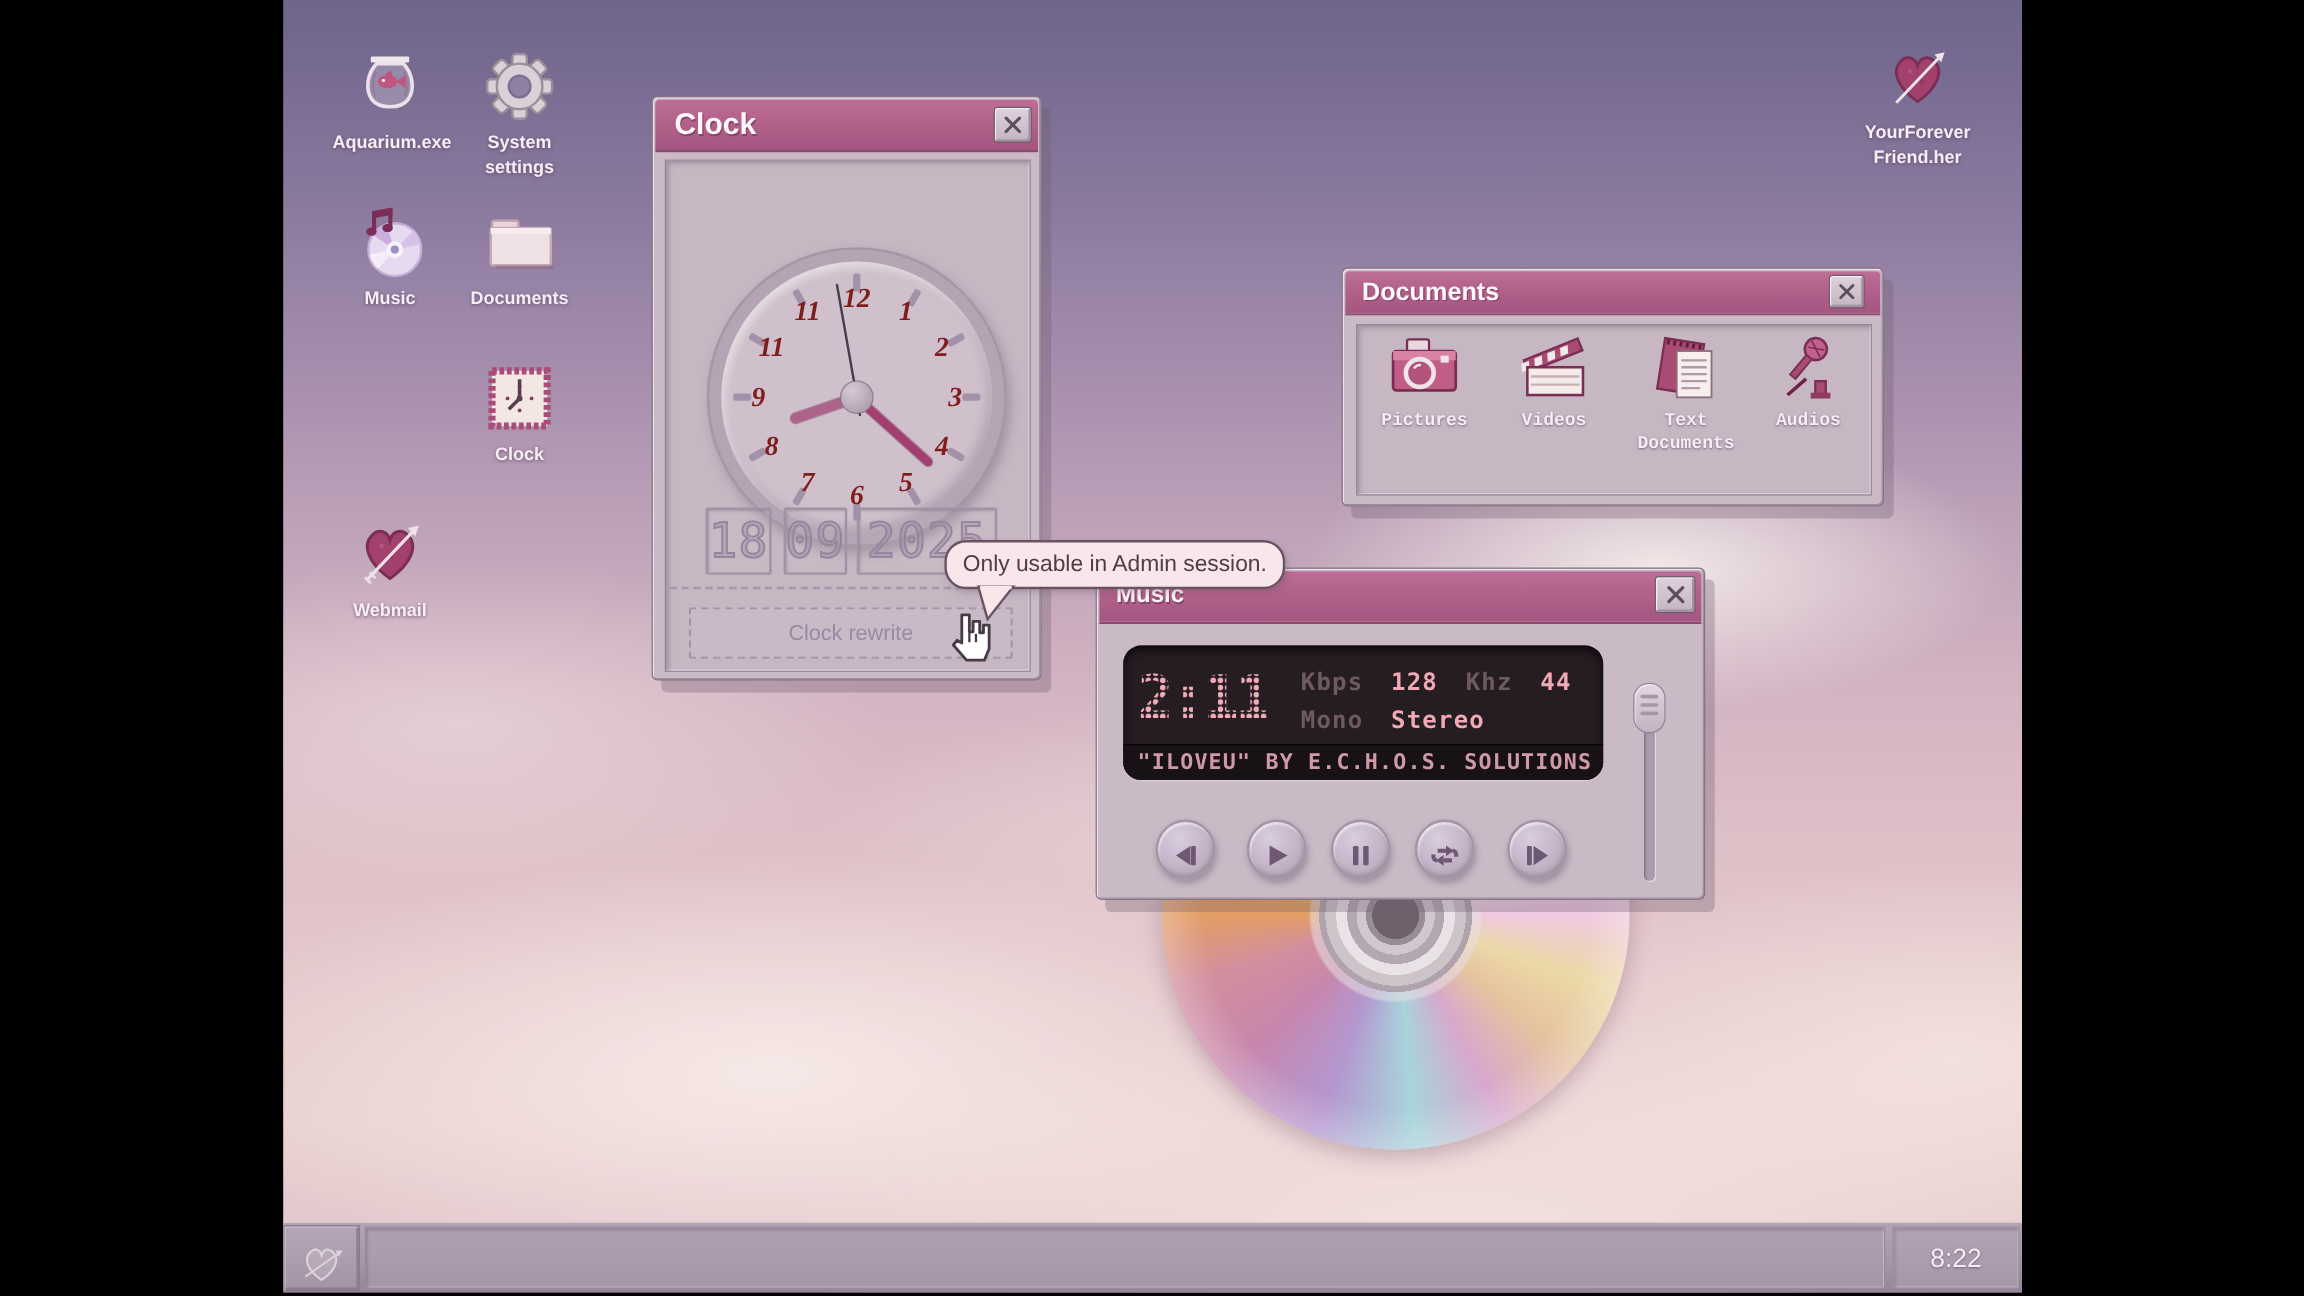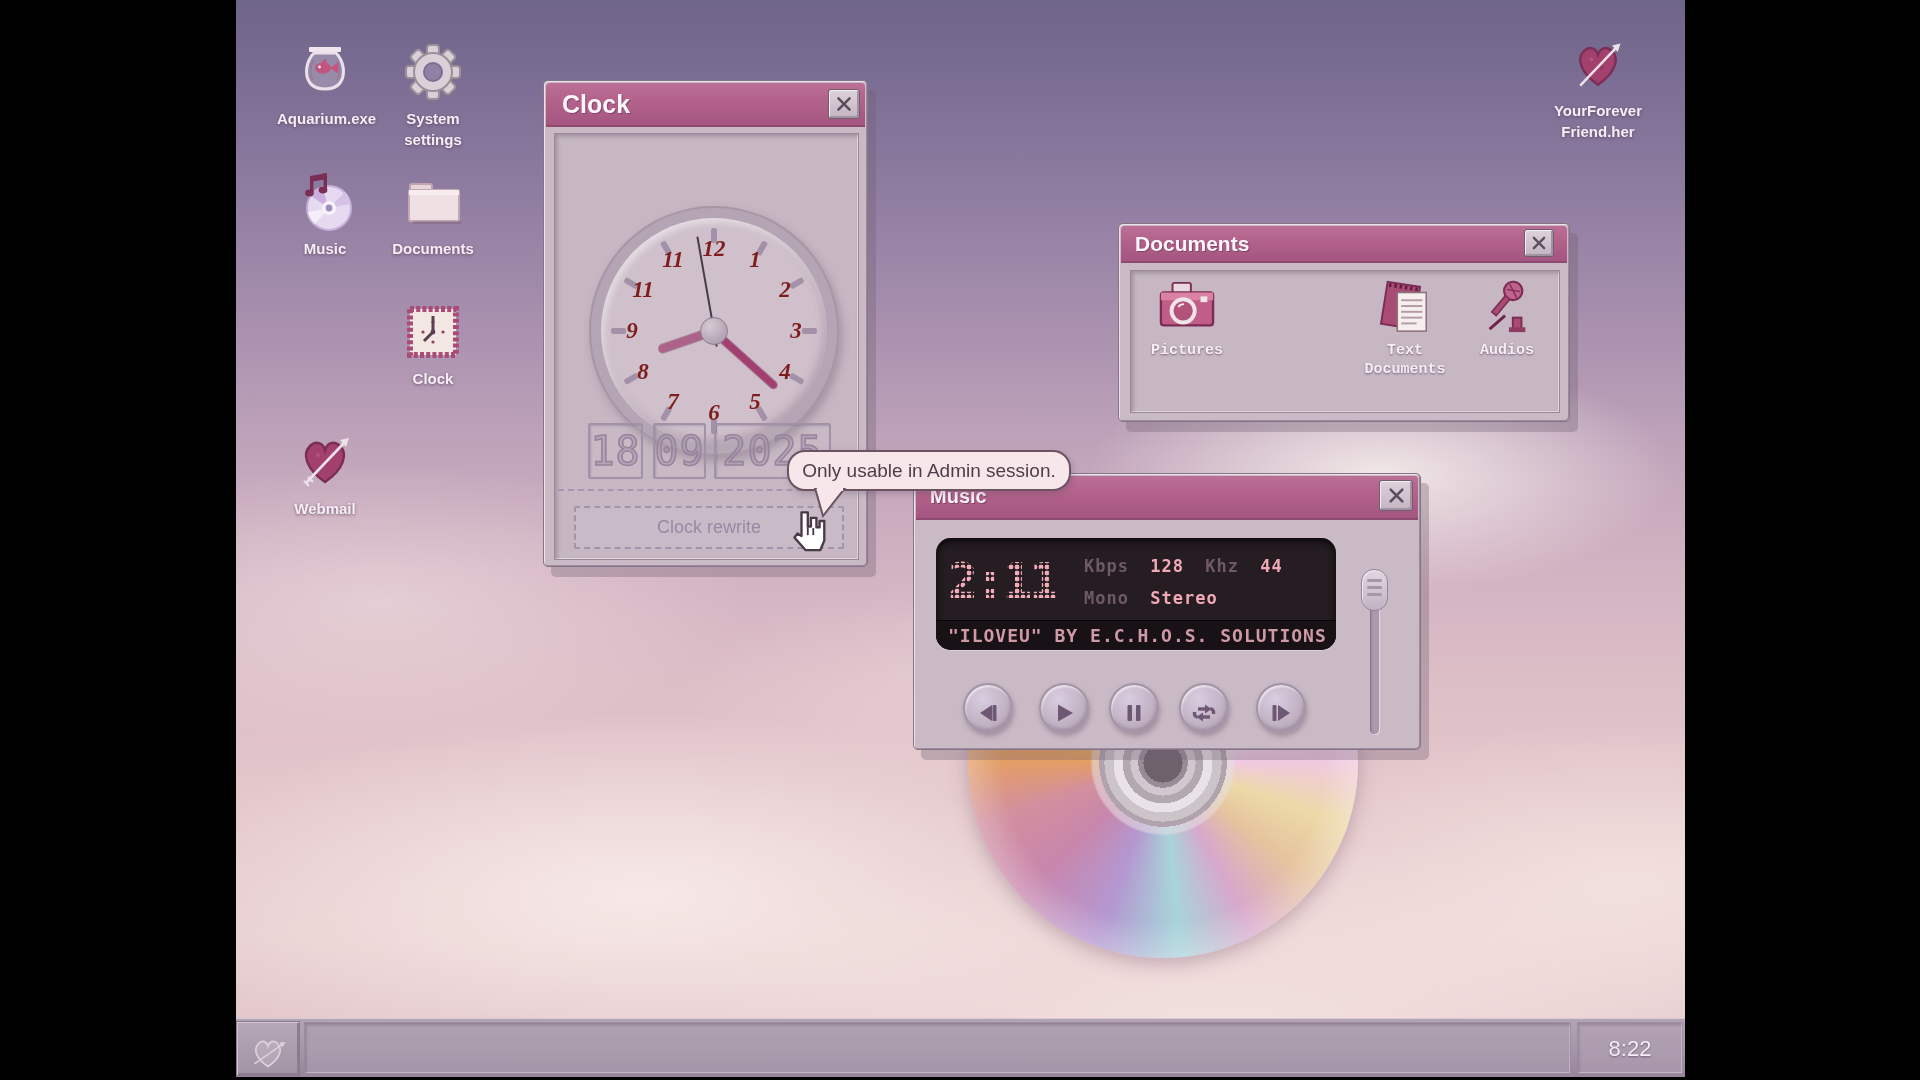--- a/index.html
+++ b/index.html
@@ -112,21 +112,21 @@
   #music-win .title { position:absolute; left:14px; top:0; line-height:40px; font-size:20px; }
   #music-win .closebtn { left:465px; top:6px; width:34px; height:31px; }
   #lcd { position:absolute; left:22px; top:64px; width:400px; height:112px; border-radius:15px;
          background:#251d22; overflow:hidden;
          box-shadow: inset 0 3px 8px #0b070a, 0 1px 0 rgba(240,230,240,.5); }
   .led-time { position:absolute; left:12px; top:14px; font-family:"DejaVu Sans Mono",monospace;
               font-weight:700; font-size:50px; letter-spacing:-3px; color:#f2abb7;
               -webkit-mask:radial-gradient(circle at 3px 3px,#000 2.1px,transparent 2.7px) 0 0/6px 6px;
               mask:radial-gradient(circle at 3px 3px,#000 2.1px,transparent 2.7px) 0 0/6px 6px; }
   .lcd-line { position:absolute; left:148px; font-family:"DejaVu Sans Mono",monospace;
-              font-weight:700; font-size:17px; letter-spacing:1px; }
+              font-weight:700; font-size:20px; letter-spacing:1px; }
   .ll1 { top:18px; } .ll2 { top:50px; }
   .dim { color:#6f5a63; } .bright { color:#f0a9b5; } .lcd-line span { margin-right:10px; }
   #marquee { position:absolute; left:0; bottom:0; width:100%; height:30px; background:#181115;
              border-top:1px solid #060305; line-height:30px; white-space:nowrap;
              font-family:"DejaVu Sans Mono",monospace; font-weight:700; font-size:18px;
              letter-spacing:1px; color:#cf9aa6; padding-left:12px; }
   .pbtn { position:absolute; top:209px; width:50px; height:50px; border-radius:50%;
           background:radial-gradient(circle at 38% 30%,#dacde0,#bcacbe 70%,#b0a0b2);
           border:2px solid #a494a6; cursor:pointer;
           box-shadow: inset 1px 2px 2px rgba(255,255,255,.6), 1px 3px 5px rgba(95,75,95,.4),
@@ -340,20 +340,35 @@
         <svg width="62" height="56" viewBox="0 0 64 58">
           <rect x="17" y="4" width="19" height="13" rx="2" fill="#e9d9de" stroke="#7c2d55" stroke-width="2"></rect>
           <rect x="5" y="14" width="54" height="34" rx="3" fill="#c05e88" stroke="#7c2d55" stroke-width="2.4"></rect>
           <rect x="5" y="14" width="54" height="8" fill="#da82a4"></rect>
           <circle cx="28" cy="33" r="12" fill="#b2537b" stroke="#f0e4e8" stroke-width="4"></circle>
           <path d="M23 29 a7 7 0 0 1 6 -3" stroke="#f7edf1" stroke-width="2" fill="none"></path>
           <rect x="46" y="18" width="7" height="6" fill="#f0e4e8"></rect>
         </svg>
         <span class="doclabel">Pictures</span>
       </div>
+      <div class="docitem di2">
+        <svg width="62" height="56" viewBox="0 0 64 58">
+          <g transform="rotate(-22 12 26)">
+            <rect x="8" y="20" width="50" height="11" fill="#a94c74" stroke="#7c2d55" stroke-width="2"></rect>
+            <rect x="12" y="22" width="7" height="7" fill="#f2e8ec" transform="skewX(-18)"></rect>
+            <rect x="24" y="22" width="7" height="7" fill="#f2e8ec" transform="skewX(-18)"></rect>
+            <rect x="36" y="22" width="7" height="7" fill="#f2e8ec" transform="skewX(-18)"></rect>
+            <rect x="48" y="22" width="7" height="7" fill="#f2e8ec" transform="skewX(-18)"></rect>
+          </g>
+          <rect x="9" y="28" width="48" height="24" fill="#f5ecea" stroke="#7c2d55" stroke-width="2.2"></rect>
+          <line x1="12" y1="36" x2="54" y2="36" stroke="#c9aeb8" stroke-width="2"></line>
+          <line x1="12" y1="43" x2="54" y2="43" stroke="#c9aeb8" stroke-width="2"></line>
+        </svg>
+        <span class="doclabel">Videos</span>
+      </div>
       <div class="docitem di3">
         <svg width="62" height="56" viewBox="0 0 64 58">
           <g transform="rotate(9 32 30)">
             <rect x="10" y="6" width="34" height="44" fill="#a94c74" stroke="#7c2d55" stroke-width="2"></rect>
             <line x1="12" y1="9" x2="42" y2="9" stroke="#5c1f3e" stroke-width="4" stroke-dasharray="2.5 3"></line>
           </g>
           <rect x="24" y="14" width="30" height="40" fill="#f6efed" stroke="#8d6f7e" stroke-width="1.6"></rect>
           <g stroke="#b39aa6" stroke-width="2">
             <line x1="28" y1="22" x2="50" y2="22"></line>
               <line x1="28" y1="28" x2="50" y2="28"></line>

